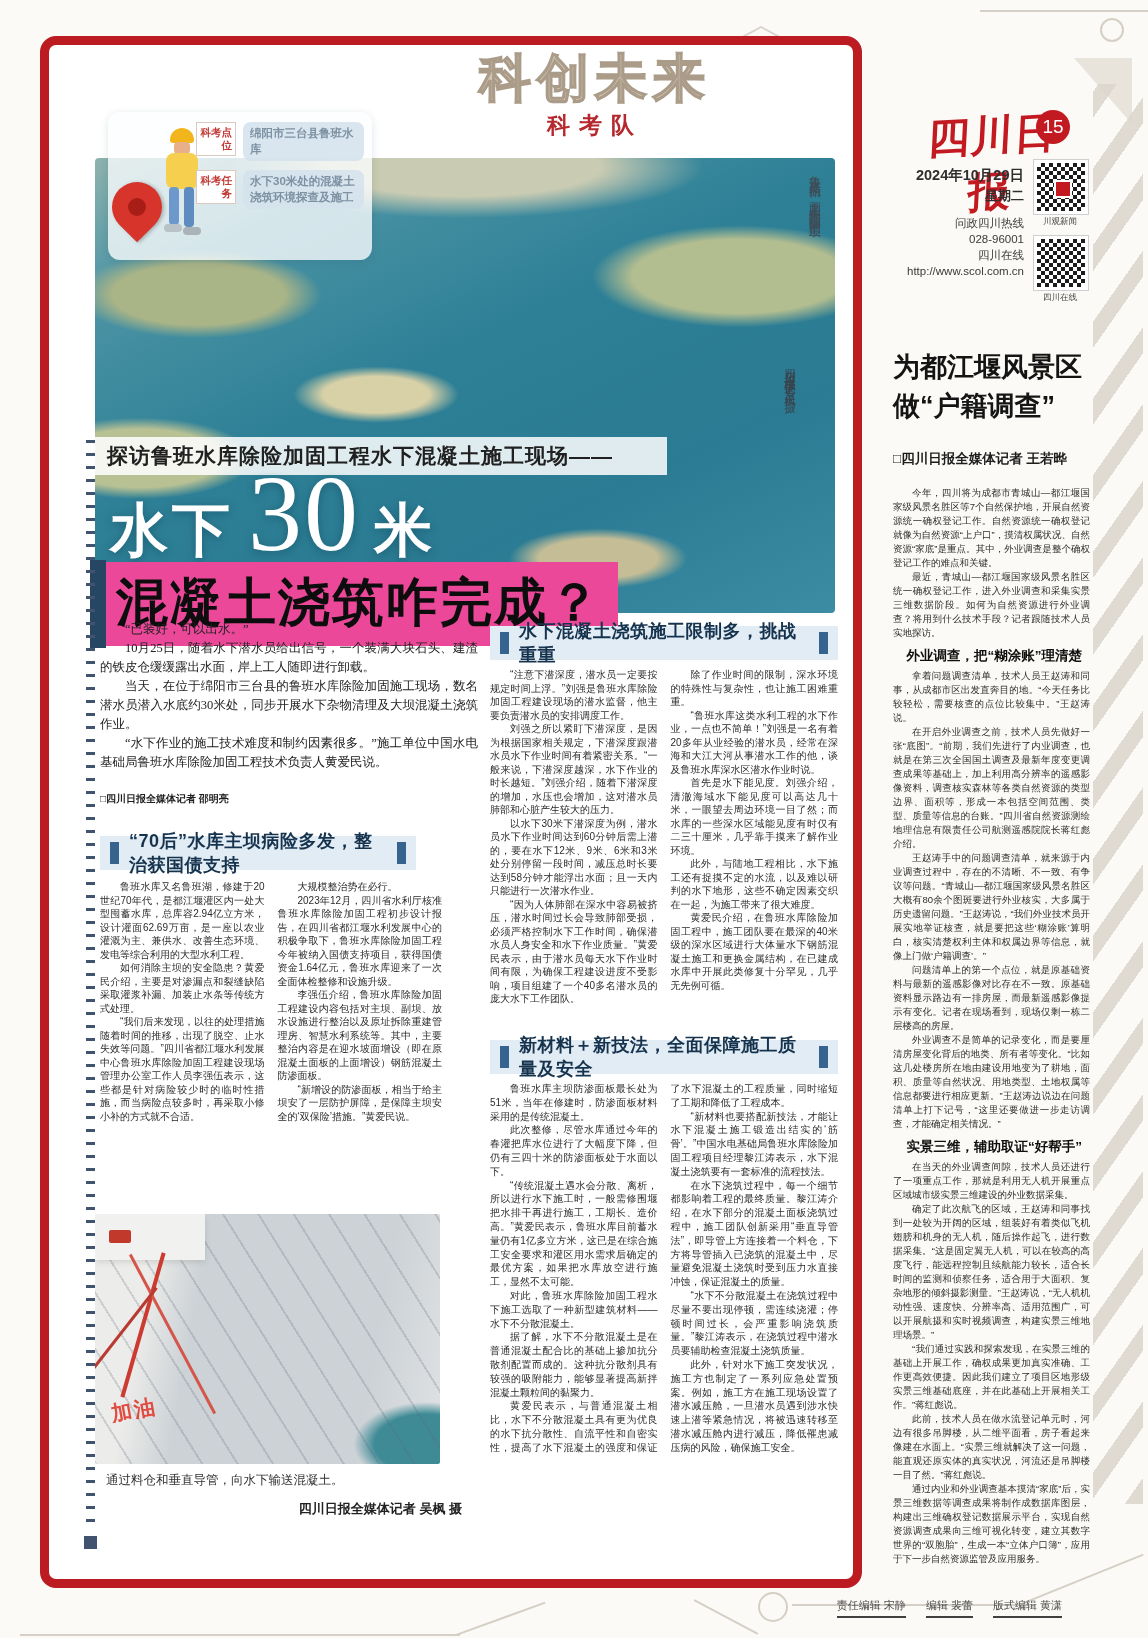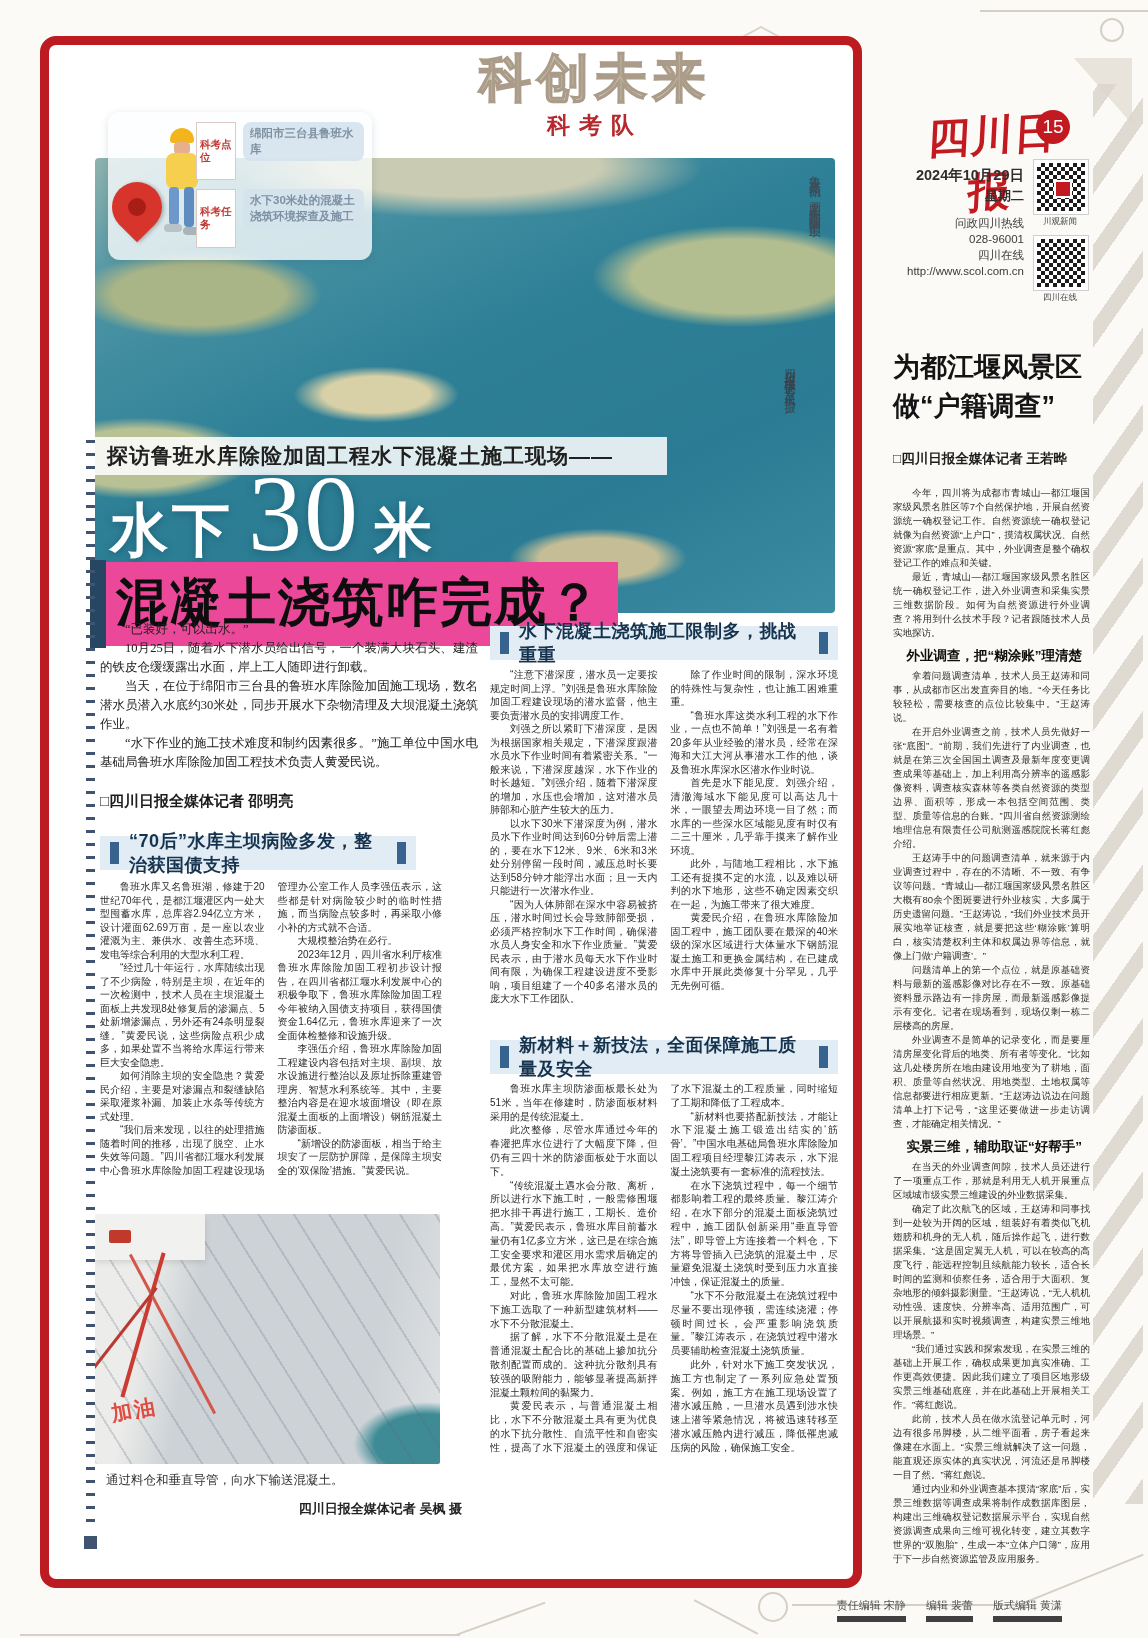--- a/index.html
+++ b/index.html
@@ -46,21 +46,21 @@
       linear-gradient(155deg,#8fb3ae 0%,#4a93a4 18%,#2e8096 45%,#2a7b93 72%,#3c8da4 100%);}
   .boats{left:742px;top:640px;width:3px;height:3px;background:#fff;border-radius:50%;
     box-shadow:14px 6px 0 #f4f4f4, 28px -4px 0 #eee, -16px 14px 0 #f6f6f6, 44px 10px 0 #e9e9e9;}
 
   
   .info-card{left:108px;top:112px;width:264px;height:148px;border-radius:12px;
     background:rgba(252,254,255,.78);box-shadow:0 2px 8px rgba(40,70,90,.15);}
   .info-rows{position:absolute;left:88px;top:10px;width:168px;}
   .info-row{display:flex;align-items:flex-start;margin-bottom:9px;}
   .info-label{width:32px;background:#fff;border:1px solid #dcc9c2;color:#c13a35;
-    font-size:10.5px;line-height:1.25;font-weight:700;text-align:left;padding:15px 3px;flex:0 0 auto;}
+    font-size:10.5px;line-height:1.25;font-weight:700;text-align:right;padding:3px 3px;flex:0 0 auto;}
   .info-value{margin-left:7px;background:rgba(212,226,236,.85);color:#7e91a2;
     font-size:11.5px;line-height:1.35;padding:4px 7px;border-radius:8px;font-weight:600;}
   .pin{position:absolute;left:4px;top:70px;width:50px;height:50px;background:#d7352b;
     border-radius:50% 50% 50% 0;transform:rotate(-45deg);box-shadow:1px 2px 4px rgba(0,0,0,.25);}
   .pin::after{content:"";position:absolute;left:16px;top:16px;width:18px;height:18px;
     border-radius:50%;background:#a81e16;}
   .fig{position:absolute;left:48px;top:16px;width:52px;height:118px;}
   .fig .helmet{position:absolute;left:14px;top:0;width:24px;height:15px;border-radius:12px 12px 3px 3px;background:#f3b51c;}
   .fig .face{position:absolute;left:18px;top:14px;width:16px;height:12px;border-radius:4px;background:#e8b08a;}
   .fig .torso{position:absolute;left:10px;top:25px;width:32px;height:36px;border-radius:8px;background:#f7cf4e;}
@@ -83,21 +83,21 @@
   .hero-num .cjk{font-size:58px;font-weight:900;letter-spacing:4px;}
   .hero-num .num{font-size:108px;font-weight:400;font-family:"Liberation Serif",serif;letter-spacing:2px;}
   .navy-bar{left:90px;top:560px;width:16px;height:88px;background:#274664;}
   .headline-main{left:106px;top:562px;background:#ec4899;padding:6px 16px 8px 10px;
     font-size:52px;font-weight:900;color:#0d0d0d;letter-spacing:2px;}
 
   
   .intro{left:100px;top:620px;width:378px;font-family:"Liberation Serif",serif;
     font-size:12.5px;line-height:19px;color:#222;text-align:justify;}
   .intro p{margin:0;text-indent:2em;}
-  .byline{left:100px;top:792px;font-size:15px;font-weight:700;color:#1d1d1d;}
+  .byline{left:100px;top:792px;font-size:10px;font-weight:700;color:#1d1d1d;}
 
   .sec-head{height:34px;background:#e2ecf5;color:#16334e;display:flex;align-items:center;
     justify-content:center;font-weight:800;font-size:18px;letter-spacing:.5px;}
   .sec-head .bar{width:9px;height:22px;background:#36648f;margin:0 10px;flex:0 0 auto;}
   .sh1{left:100px;top:836px;width:316px;}
   .sh2{left:490px;top:626px;width:348px;}
   .sh3{left:490px;top:1040px;width:348px;}
 
   .cols{column-gap:13px;column-count:2;text-align:justify;color:#2b2b2b;overflow:hidden;}
   .cols .para{margin:0;text-indent:2em;}
@@ -147,21 +147,21 @@
   .sb-title{left:893px;top:348px;width:212px;font-size:27px;font-weight:900;color:#141414;line-height:1.45;}
   .sb-byline{left:893px;top:450px;font-size:13.5px;font-weight:700;color:#1d1d1d;}
   .sb-body{left:893px;top:486px;width:197px;height:1102px;font-size:9.5px;line-height:14px;
     color:#2e2e2e;text-align:justify;overflow:hidden;}
   .sb-body .para{margin:0;text-indent:2em;}
   .sb-h{font-size:13.5px;font-weight:800;color:#0f0f0f;margin:9px 0 6px;text-indent:1em;}
 
   
   .footer-credits{left:600px;top:1598px;width:462px;display:flex;gap:20px;justify-content:flex-end;
     font-size:11px;color:#4a4a4a;}
-  .footer-credits span{border-bottom:6px solid #404040;padding-bottom:3px;}
+  .footer-credits span{border-bottom:2px solid #404040;padding-bottom:3px;}
 </style>
 </head>
 <body>
 
 <div class="hexagon"></div>
 <div class="deco-line" style="left:980px;top:10px;width:168px;height:2px;"></div>
 <div class="deco-circle" style="left:1100px;top:18px;width:20px;height:20px;"></div>
 <div class="fold"></div>
 <div class="chevrons"></div>
 
@@ -217,21 +217,20 @@
   </div>
 <div class="abs byline">□四川日报全媒体记者 邵明亮</div>
 
 <div class="abs sec-head sh1">
   <span class="bar"></span>
   <span>“70后”水库主坝病险多发，整治获国债支持</span>
   <span class="bar"></span>
 </div>
 <div class="abs cols body1">
     <p class="para">鲁班水库又名鲁班湖，修建于20世纪70年代，是都江堰灌区内一处大型囤蓄水库，总库容2.94亿立方米，设计灌面62.69万亩，是一座以农业灌溉为主、兼供水、改善生态环境、发电等综合利用的大型水利工程。</p>
-    <p class="para">“经过几十年运行，水库陆续出现了不少病险，特别是主坝，在近年的一次检测中，技术人员在主坝混凝土面板上共发现8处修复后的渗漏点、5处新增渗漏点，另外还有24条明显裂缝。”黄爱民说，这些病险点积少成多，如果处置不当将给水库运行带来巨大安全隐患。</p>
     <p class="para">如何消除主坝的安全隐患？黄爱民介绍，主要是对渗漏点和裂缝缺陷采取灌浆补漏、加装止水条等传统方式处理。</p>
     <p class="para">“我们后来发现，以往的处理措施随着时间的推移，出现了脱空、止水失效等问题。”四川省都江堰水利发展中心鲁班水库除险加固工程建设现场管理办公室工作人员李强伍表示，这些都是针对病险较少时的临时性措施，而当病险点较多时，再采取小修小补的方式就不合适。</p>
     <p class="para">大规模整治势在必行。</p>
     <p class="para">2023年12月，四川省水利厅核准鲁班水库除险加固工程初步设计报告，在四川省都江堰水利发展中心的积极争取下，鲁班水库除险加固工程今年被纳入国债支持项目，获得国债资金1.64亿元，鲁班水库迎来了一次全面体检整修和设施升级。</p>
     <p class="para">李强伍介绍，鲁班水库除险加固工程建设内容包括对主坝、副坝、放水设施进行整治以及原址拆除重建管理房、智慧水利系统等。其中，主要整治内容是在迎水坡面增设（即在原混凝土面板的上面增设）钢筋混凝土防渗面板。</p>
     <p class="para">“新增设的防渗面板，相当于给主坝安了一层防护屏障，是保障主坝安全的‘双保险’措施。”黄爱民说。</p>
   </div>
 
 <div class="abs sec-head sh2">
   <span class="bar"></span>

